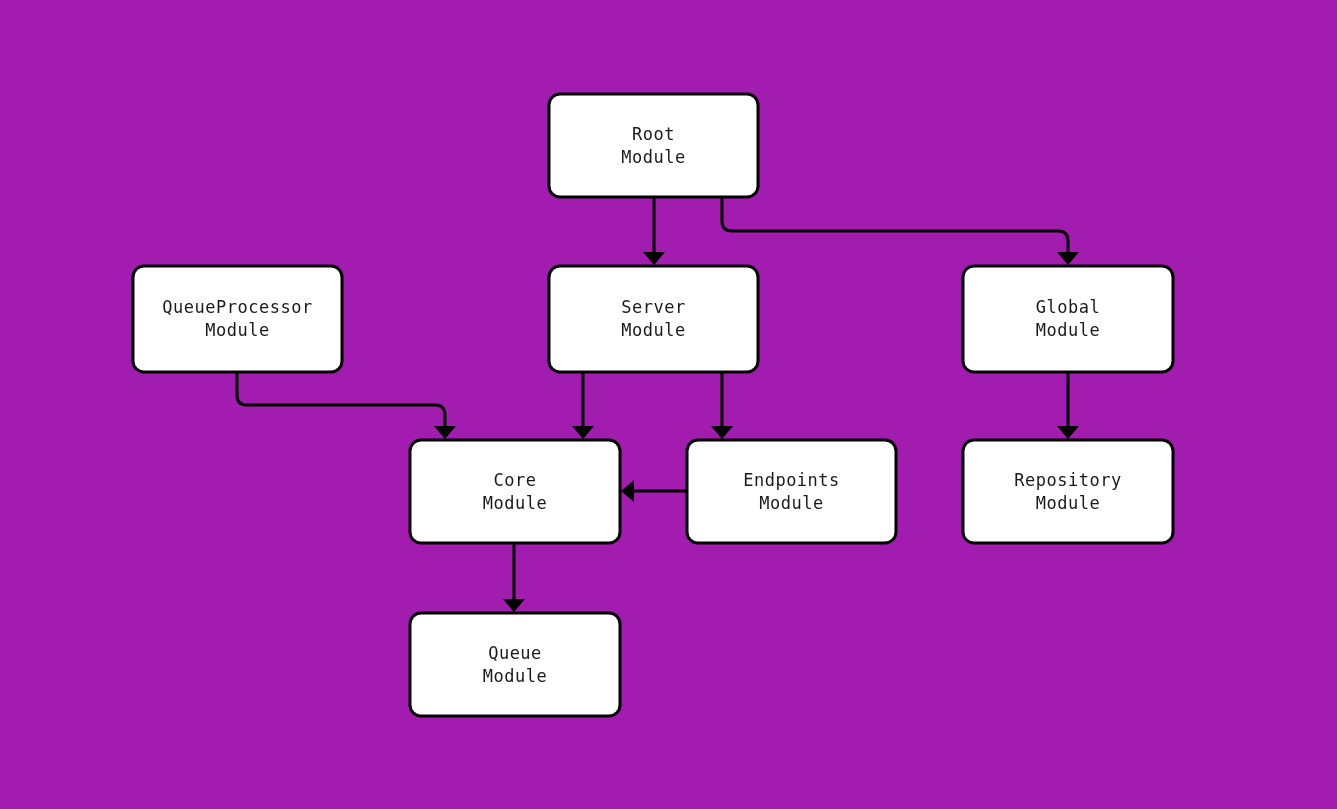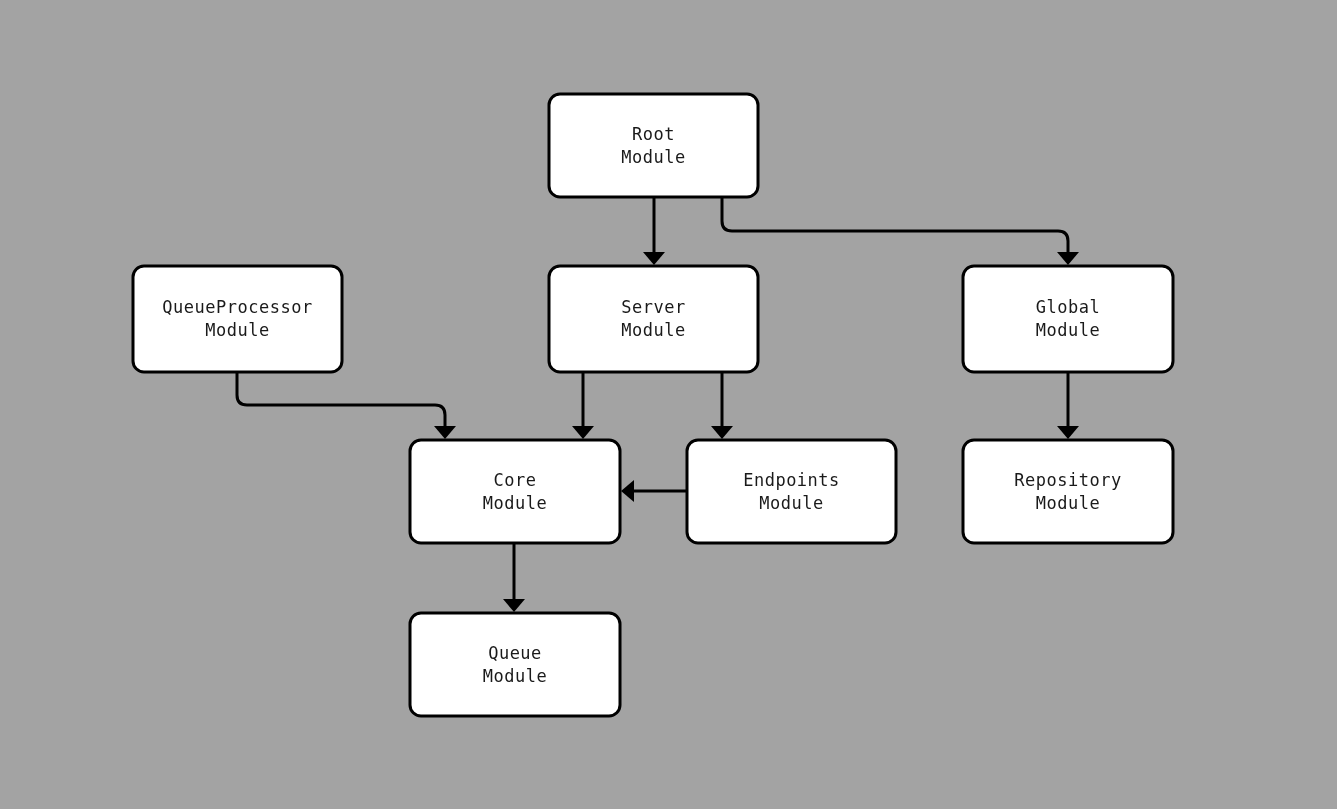--- a/index.html
+++ b/index.html
@@ -11,21 +11,21 @@
   body {
     width: 1337px;
     height: 809px;
     overflow: hidden;
     font-family: "DejaVu Sans Mono", "Liberation Mono", monospace;
   }
   #diagram-root {
     position: relative;
     width: 1337px;
     height: 809px;
-    background: #a3a3a3;
+    background: #a21caf;
     text-align: center;
   }
   svg.diagram-canvas {
     display: block;
     width: 1337px;
     height: 809px;
   }
   .node-box {
     fill: #ffffff;
     stroke: #000000;

